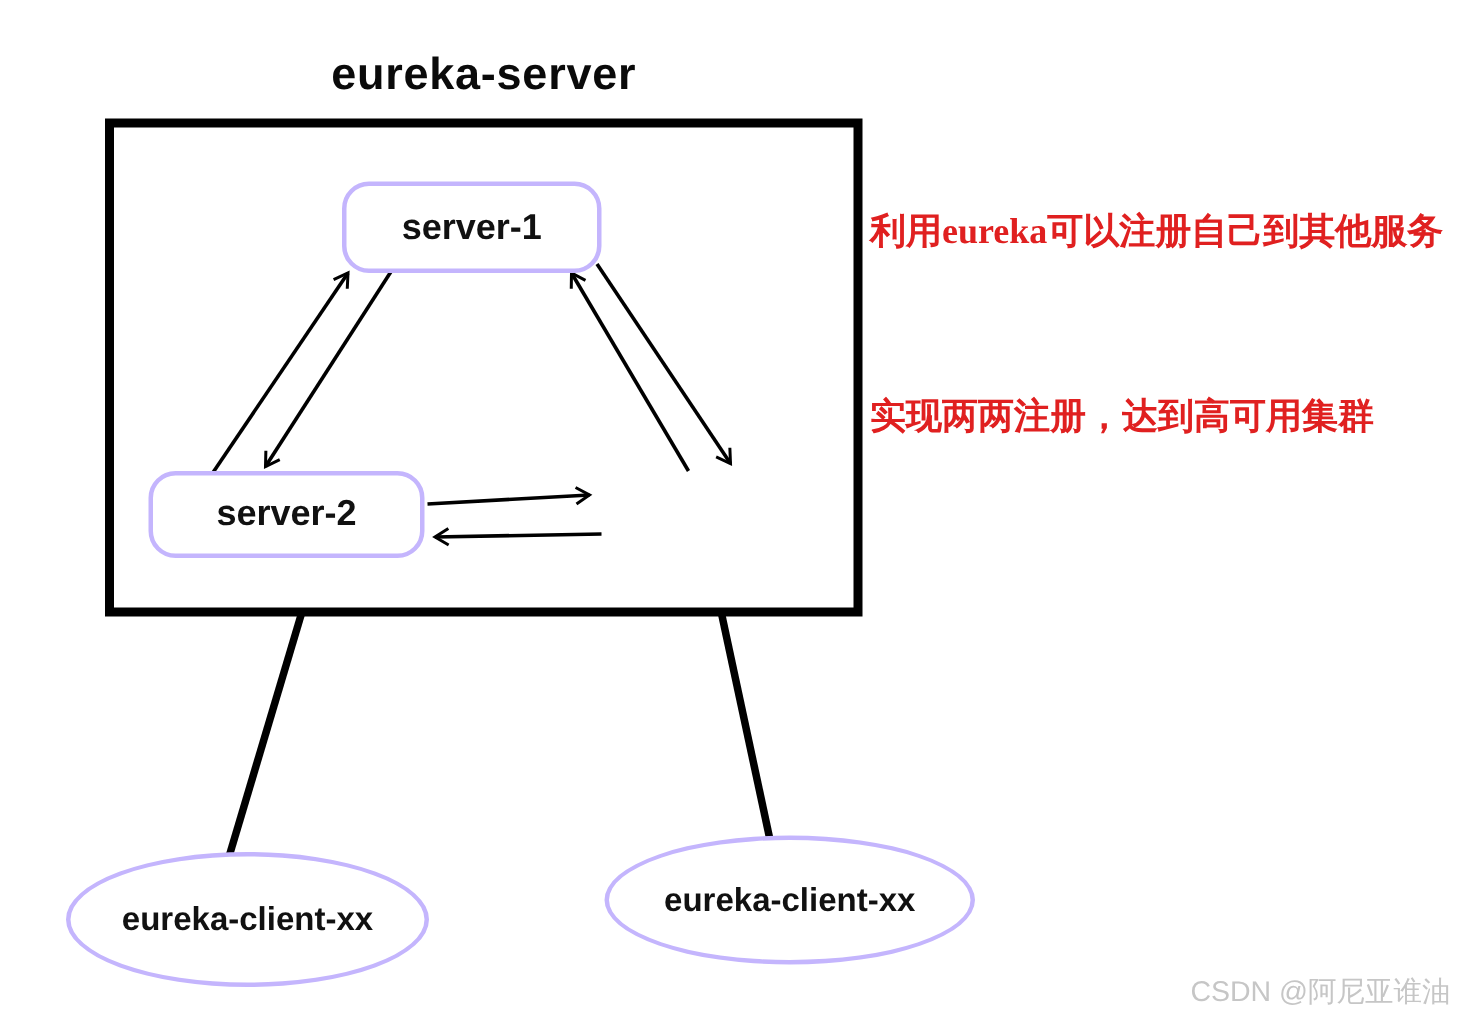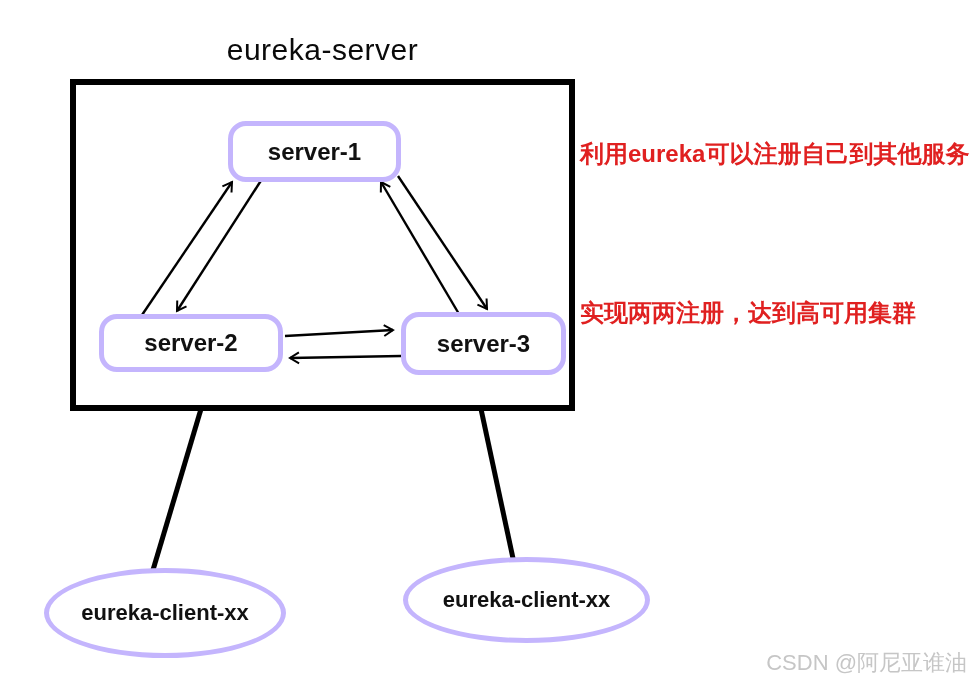--- a/index.html
+++ b/index.html
@@ -14,65 +14,65 @@
   svg.lines {
     position: absolute;
     left: 0; top: 0;
     width: 972px; height: 682px;
   }
   .title {
     position: absolute;
     left: 70px; top: 33px; width: 505px;
     text-align: center;
     font-size: 30px;
-    font-weight: normal;
+    font-weight: bold;
     color: #0a0a0a;
     letter-spacing: 0.5px;
   }
   .cluster {
     position: absolute;
     left: 70px; top: 79px;
     width: 505px; height: 332px;
     border: 6px solid #000;
     box-sizing: border-box;
     background: transparent;
   }
   .node {
     position: absolute;
     display: flex;
     align-items: center;
     justify-content: center;
     background: #fff;
-    border: 5px solid #c4b5fd;
+    border: 3px solid #c4b5fd;
     box-sizing: border-box;
     font-weight: bold;
     color: #111;
   }
   .server { border-radius: 18px; font-size: 24px; }
   .s1 { left: 228px; top: 121px; width: 173px; height: 61px; }
   .s2 { left: 99px;  top: 314px; width: 184px; height: 58px; }
   .s3 { left: 401px; top: 312px; width: 165px; height: 63px; }
   .client { border-radius: 50%; font-size: 22px; }
   .c1 { left: 44px;  top: 568px; width: 242px; height: 90px; }
   .c2 { left: 403px; top: 557px; width: 247px; height: 86px; }
   .ann {
     position: absolute;
     left: 580px;
     font-size: 24px;
     font-weight: bold;
     color: #e02020;
     white-space: nowrap;
   }
-  .ann1 { top: 138px; }
+  .ann1 { top: 138px; font-family: Liberation Serif, serif; }
   .ann2 { top: 180px; }
-  .ann3 { top: 261px; margin-top: 36px; }
+  .ann3 { top: 261px; }
   .watermark {
     position: absolute;
     right: 5px; top: 648px;
-    font-size: 22px;
+    font-size: 19px;
     color: #c6c6c6;
   }
 </style>
 </head>
 <body>
 
 <div class="canvas">
 
   <svg class="lines" viewBox="0 0 972 682">
     <defs>
@@ -100,23 +100,20 @@
   <div class="title">eureka-server</div>
 
   <div class="cluster"></div>
 
   <div class="node server s1">
     <span>server-1</span>
   </div>
   <div class="node server s2">
     <span>server-2</span>
   </div>
-  <div class="node server s3">
-    <span>server-3</span>
-  </div>
 
   <div class="node client c1">
     <span>eureka-client-xx</span>
   </div>
   <div class="node client c2">
     <span>eureka-client-xx</span>
   </div>
 
   <div class="ann ann1">利用eureka可以注册自己到其他服务</div>
   <div class="ann ann3">实现两两注册，达到高可用集群</div>

